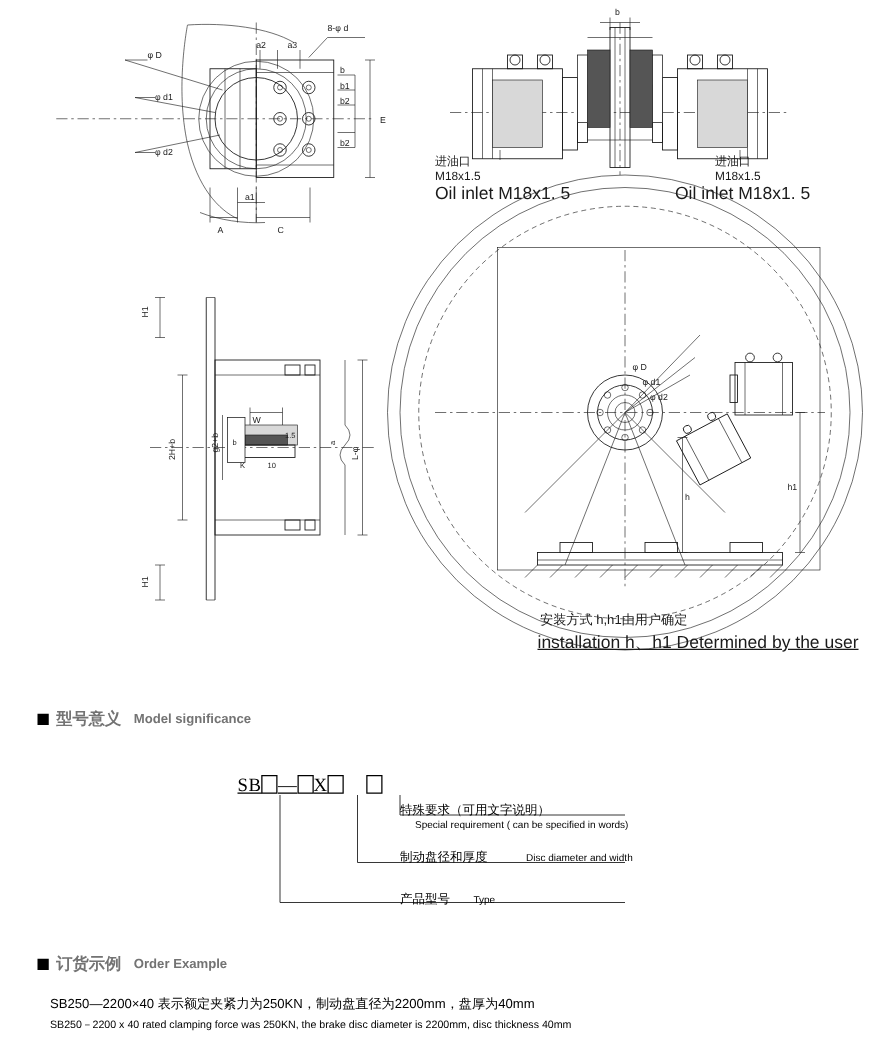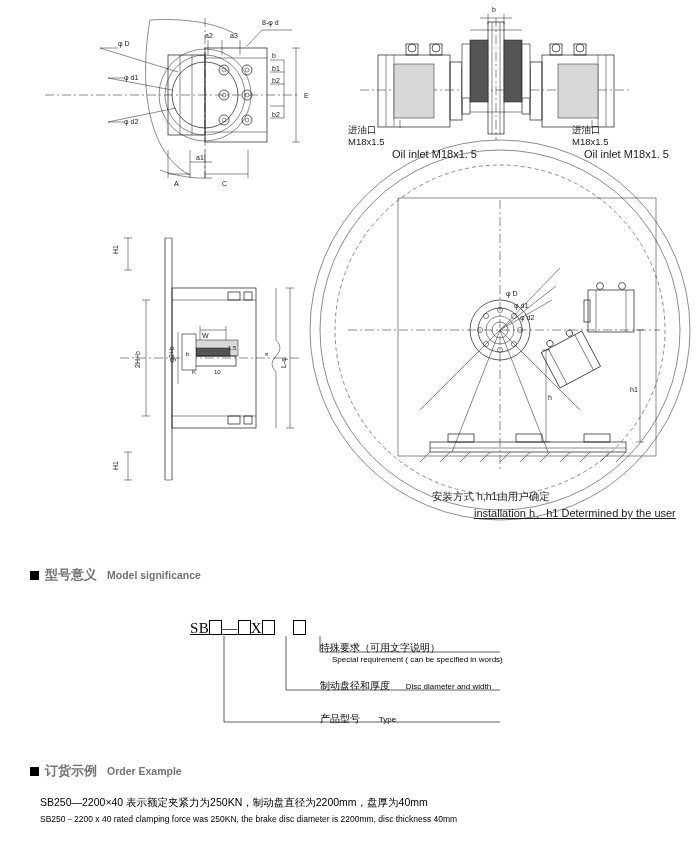--- a/index.html
+++ b/index.html
@@ -78,22 +78,21 @@
     position: absolute;
     font-size: 9px;
     line-height: 12px;
     color: #1a1a1a;
     white-space: nowrap;
   }
   .cap-cn {
     font-size: 9.5px;
   }
   .cap-en {
-    font-size: 11px;
-    margin-left: 44px;
+    font-size: 14px;
   }
   .section-head {
     position: absolute;
     display: flex;
     align-items: center;
     gap: 6px;
     font-size: 13px;
     font-weight: bold;
     color: #737373;
   }
@@ -450,21 +449,21 @@
   <div class="model-code" style="left:190px; top:620px;">
     <span>SB</span><span class="box-sq"></span><span>—</span><span class="box-sq"></span><span>X</span><span class="box-sq"></span><span style="display:inline-block;width:18px"></span><span class="box-sq"></span>
   </div>
 
   <div class="leg" style="left:320px; top:641px;">
     <span class="cn">特殊要求（可用文字说明）</span>
     <span class="en">Special requirement ( can be specified in words)</span>
   </div>
   <div class="leg" style="left:320px; top:679px;">
     <span class="cn">制动盘径和厚度</span>
-    <span class="en" style="display:inline; font-size:8px; margin-left:1px;">Disc diameter and width</span>
+    <span class="en" style="display:inline; font-size:8px; margin-left:16px;">Disc diameter and width</span>
   </div>
   <div class="leg" style="left:320px; top:712px;">
     <span class="cn">产品型号</span>
     <span class="en" style="display:inline; font-size:8px; margin-left:4px;">Type</span>
   </div>
 
   <div class="section-head" style="left:30px; top:762px;">
     <span class="bullet"></span>
     <span>订货示例</span>
     <span class="en">Order Example</span>

